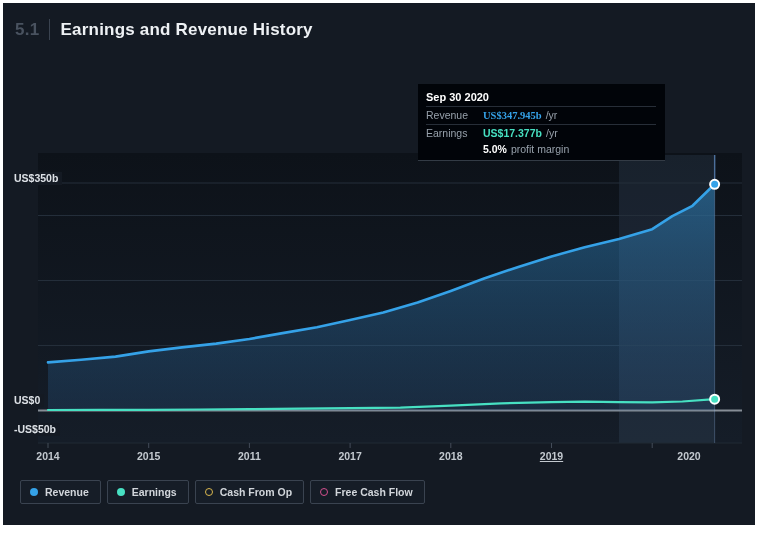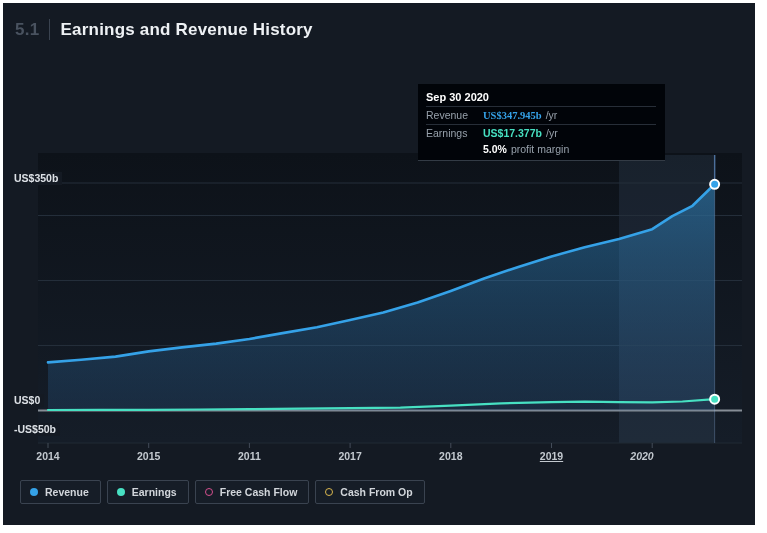--- a/index.html
+++ b/index.html
@@ -105,21 +105,21 @@
   <div class="ylab top">US$350b</div>
   <div class="ylab zero">US$0</div>
   <div class="ylab neg">-US$50b</div>
 
   <div class="xlab" style="left: 13px;">2014</div>
   <div class="xlab" style="left: 113.7px;">2015</div>
   <div class="xlab" style="left: 214.4px;">2011</div>
   <div class="xlab" style="left: 315.1px;">2017</div>
   <div class="xlab" style="left: 415.8px;">2018</div>
   <div class="xlab" style="left: 516.5px; text-decoration: underline;">2019</div>
-  <div class="xlab" style="left: 607px; font-style: italic;">2020</div>
+  <div class="xlab" style="left: 654px;">2020</div>
 
   <div class="tooltip">
     <div class="tt-date">Sep 30 2020</div>
     <div class="tt-row bordered">
       <span class="tt-label">Revenue</span>
       <span class="tt-val" id="tt-rev-val" style="color: rgb(53, 162, 232); font-family: Liberation Serif, serif;">US$347.945b</span>
       <span class="tt-suffix">/yr</span>
     </div>
     <div class="tt-row bordered">
       <span class="tt-label">Earnings</span>
@@ -136,22 +136,22 @@
   <div class="legend">
     <div class="chip">
       <span class="dot" style="background: rgb(53, 162, 232);"></span>
       <span class="lbl">Revenue</span>
     </div>
     <div class="chip">
       <span class="dot" style="background: rgb(71, 224, 194);"></span>
       <span class="lbl">Earnings</span>
     </div>
     <div class="chip">
+      <span class="dot" style="border: 1.5px solid rgb(217, 183, 78);"></span>
+      <span class="lbl">Cash From Op</span>
+    </div>
+    <div class="chip">
       <span class="dot" style="border: 1.5px solid rgb(212, 79, 142);"></span>
       <span class="lbl">Free Cash Flow</span>
-    </div>
-    <div class="chip">
-      <span class="dot" style="border: 1.5px solid rgb(217, 183, 78);"></span>
-      <span class="lbl">Cash From Op</span>
     </div>
   </div>
 
 </div>
 
 </body></html>

